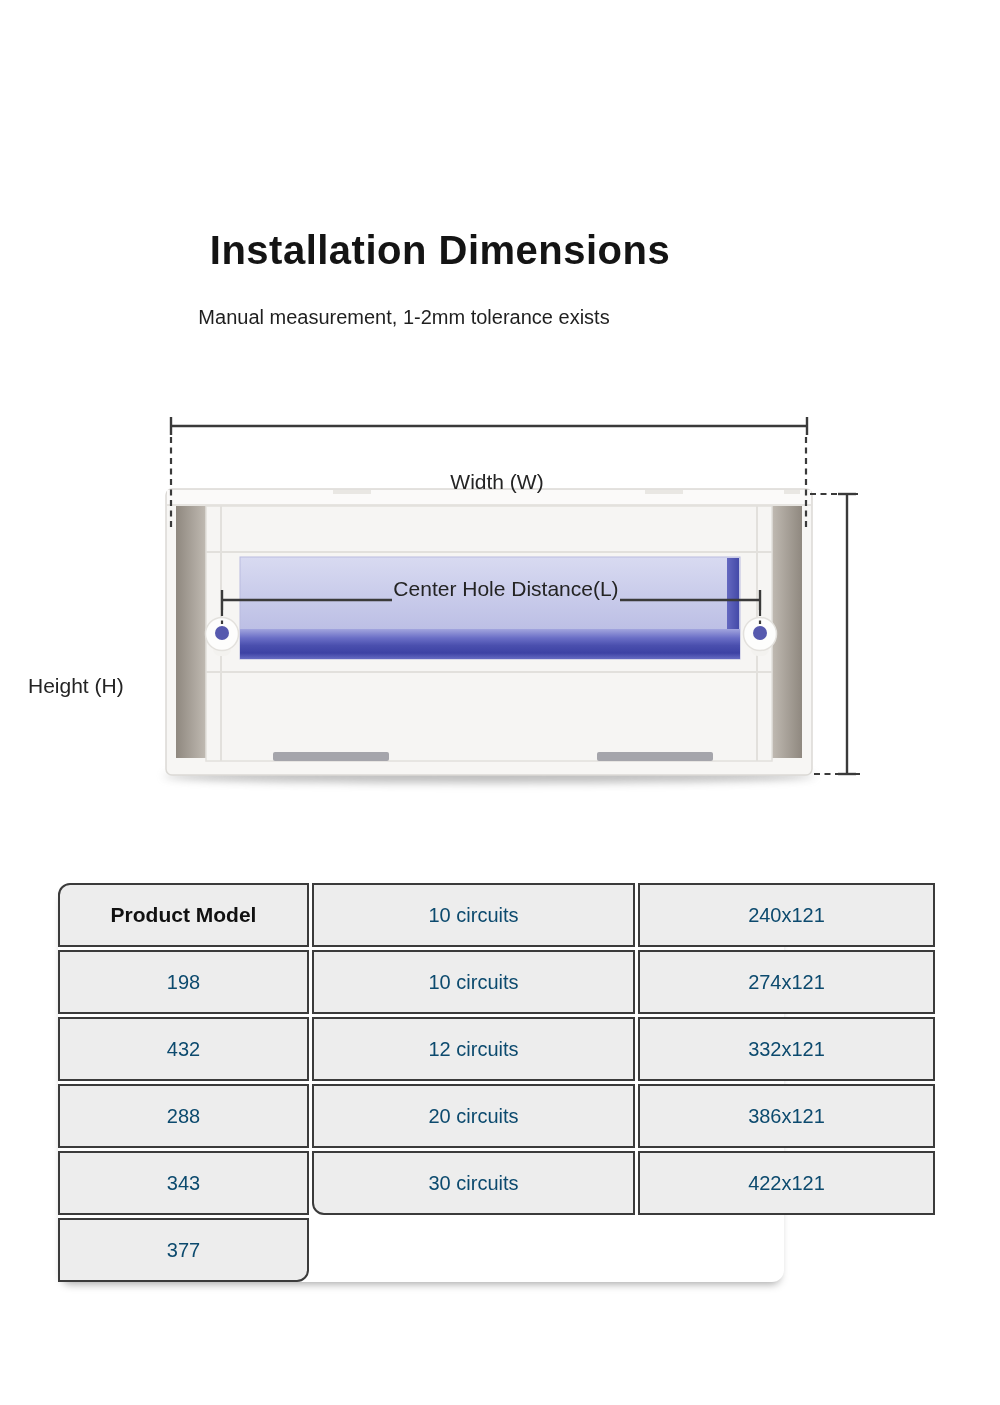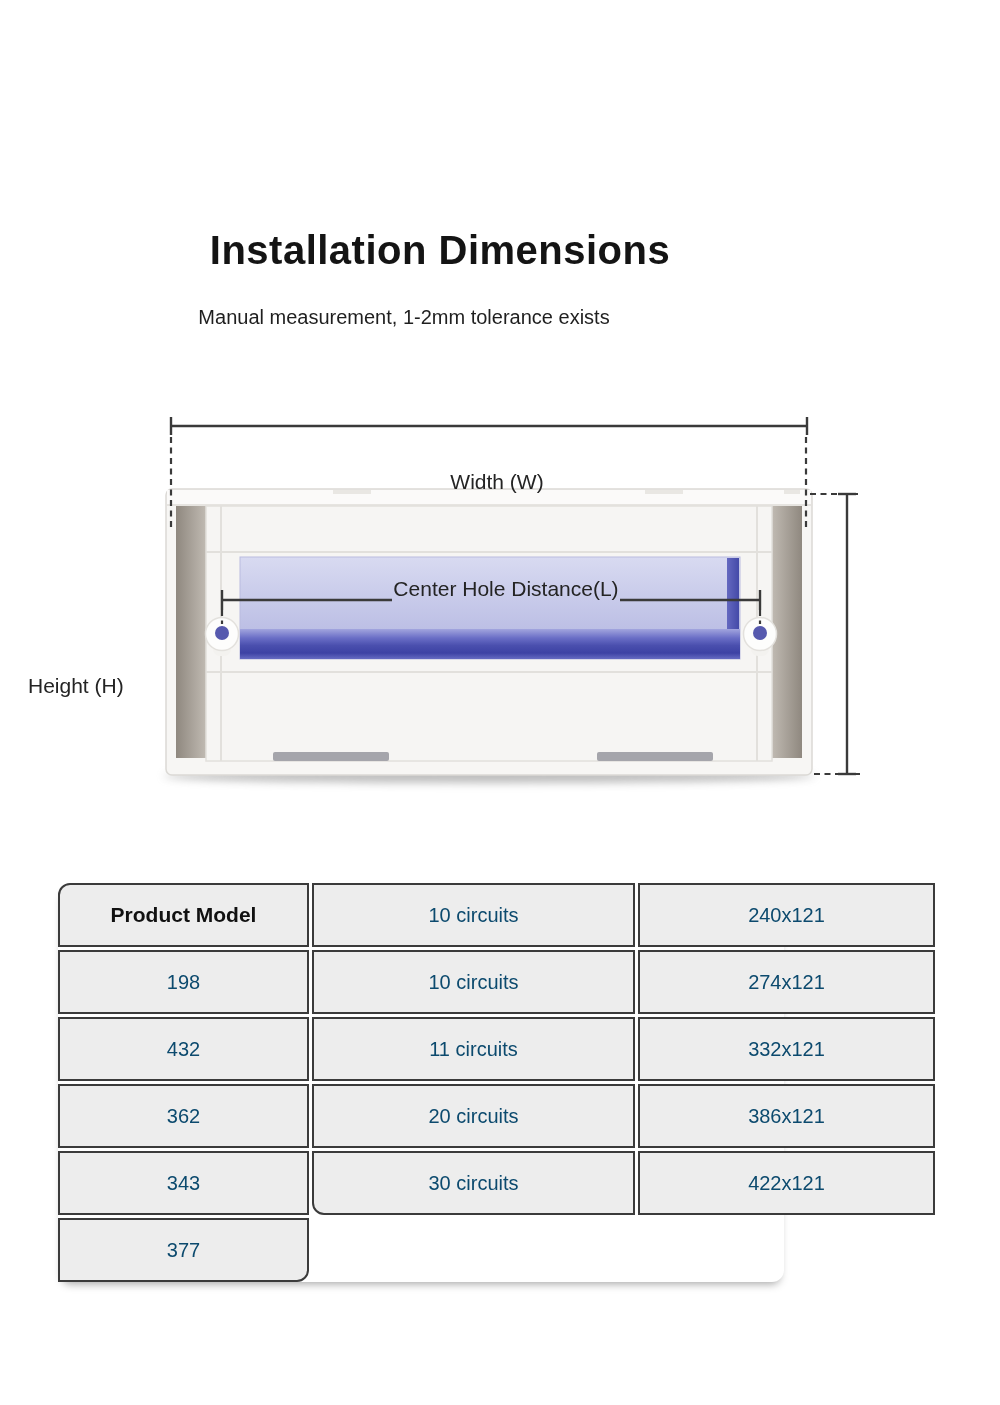--- a/index.html
+++ b/index.html
@@ -151,23 +151,23 @@
       <div class="cell">10 circuits</div>
       <div class="cell">240x121</div>
       <div class="cell">198</div>
     </div>
     <div class="trow">
       <div class="cell">10 circuits</div>
       <div class="cell">274x121</div>
       <div class="cell">432</div>
     </div>
     <div class="trow">
-      <div class="cell">11 circuits</div>
+      <div class="cell">12 circuits</div>
       <div class="cell">332x121</div>
-      <div class="cell">362</div>
+      <div class="cell">288</div>
     </div>
     <div class="trow">
       <div class="cell">20 circuits</div>
       <div class="cell">386x121</div>
       <div class="cell">343</div>
     </div>
     <div class="trow">
       <div class="cell bl">30 circuits</div>
       <div class="cell">422x121</div>
       <div class="cell br">377</div>

